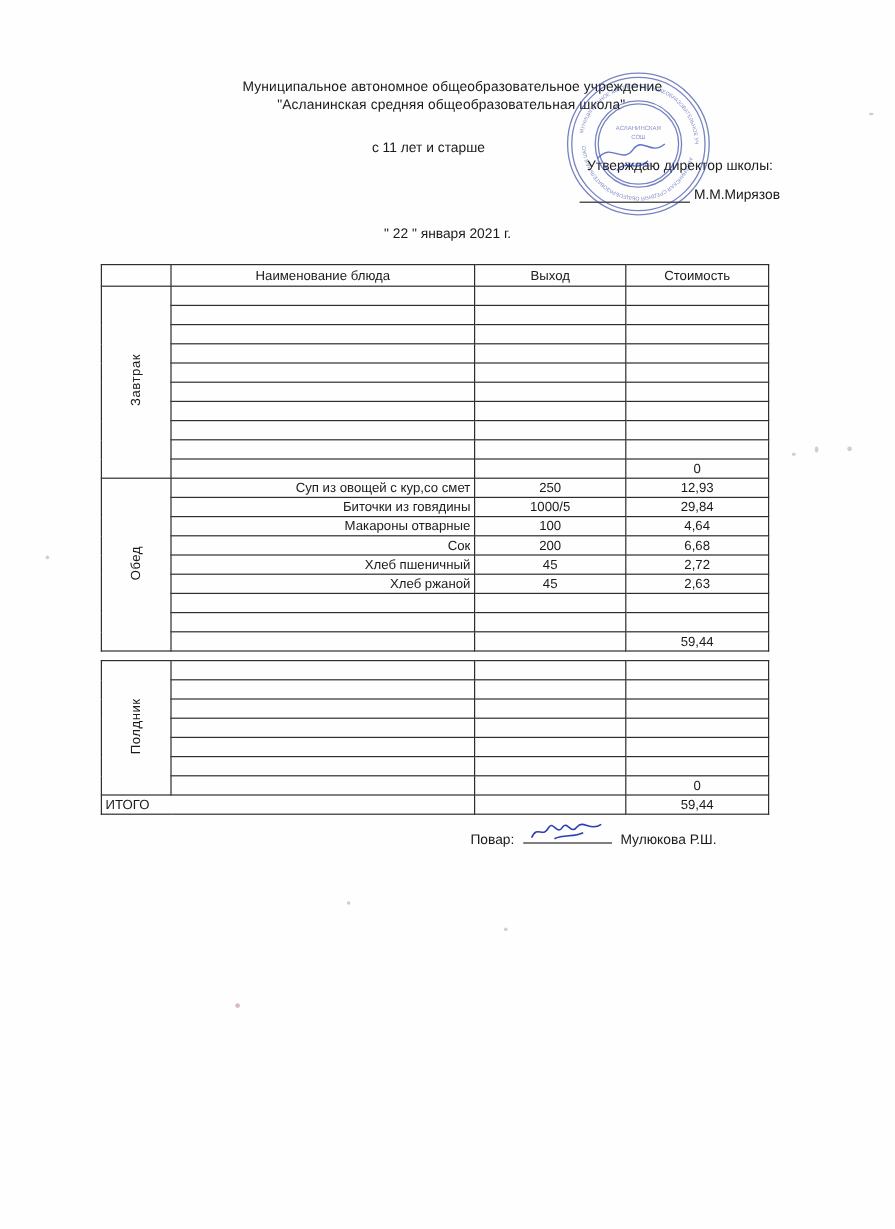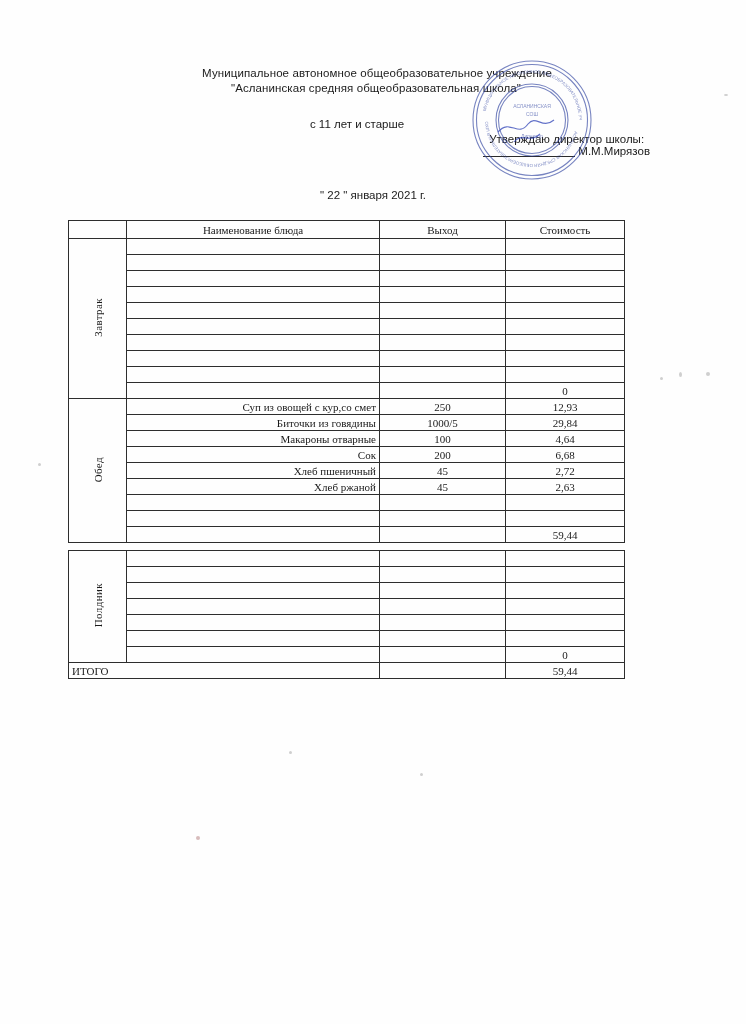--- a/index.html
+++ b/index.html
@@ -48,21 +48,21 @@
 
   .approve {
     position: absolute;
     right: 96px;
     top: 133px;
     font-size: 11.5px;
     text-align: center;
   }
   .approve .sigline {
     display: block;
-    margin-top: 0;
+    margin-top: 12px;
     font-size: 11.5px;
     white-space: nowrap;
   }
   .approve .rule {
     display: inline-block;
     width: 92px;
     border-bottom: 1px solid #2b2b2b;
     height: 11px;
     vertical-align: bottom;
     margin-right: 3px;
@@ -92,27 +92,26 @@
     top: 58px;
     width: 124px;
     height: 124px;
     pointer-events: none;
     opacity: 0.85;
   }
 
   
   table.menu {
     position: absolute;
-    left: 68px;
+    left: 84px;
     top: 220px;
     border-collapse: collapse;
     table-layout: fixed;
     width: 556px;
     font-size: 11px;
-    font-family: Liberation Serif, serif;
   }
   table.menu col.c-sec  { width: 58px; }
   table.menu col.c-name { width: 253px; }
   table.menu col.c-out  { width: 126px; }
   table.menu col.c-cost { width: 119px; }
 
   table.menu td, table.menu th {
     border: 1px solid #2d2d2d;
     height: 15px;
     padding: 0 3px;
@@ -388,20 +387,32 @@
 
       <tr>
         <td class="total-label" colspan="2">ИТОГО</td>
         <td class="num"></td>
         <td class="num bold">59,44</td>
       </tr>
     </tbody>
   </table>
 
   <div class="signatures">
+    <div class="sig-row">
+      <span class="label">Повар:</span>
+      <span class="rule">
+        <svg class="scribble" viewBox="0 0 64 18">
+          <g fill="none" stroke="#2c3fb0" stroke-width="1.3">
+            <path d="M3,15 C8,4 12,16 17,7 C21,0 24,14 29,6 C33,1 36,13 41,6 C46,0 52,10 61,4"></path>
+            <path d="M22,16 C30,12 38,15 46,11"></path>
+          </g>
+        </svg>
+      </span>
+      <span>Мулюкова Р.Ш.</span>
+    </div>
   </div>
 
   <div class="speck" style="left:660px; top:377px; width:3px; height:3px;"></div>
   <div class="speck" style="left:706px; top:372px; width:4px; height:4px;"></div>
   <div class="speck" style="left:679px; top:372px; width:3px; height:5px;"></div>
   <div class="speck" style="left:38px; top:463px; width:3px; height:3px;"></div>
   <div class="speck" style="left:289px; top:751px; width:3px; height:3px;"></div>
   <div class="speck" style="left:420px; top:773px; width:3px; height:3px;"></div>
   <div class="speck" style="left:196px; top:836px; width:4px; height:4px; background:#d7bcbc;"></div>
   <div class="speck" style="left:724px; top:94px; width:4px; height:2px;"></div>

